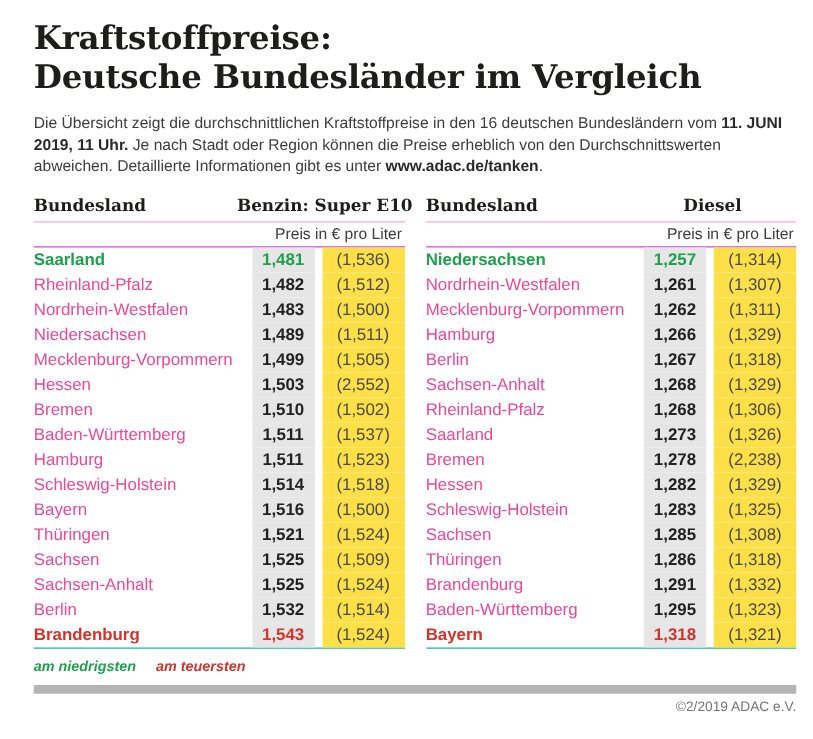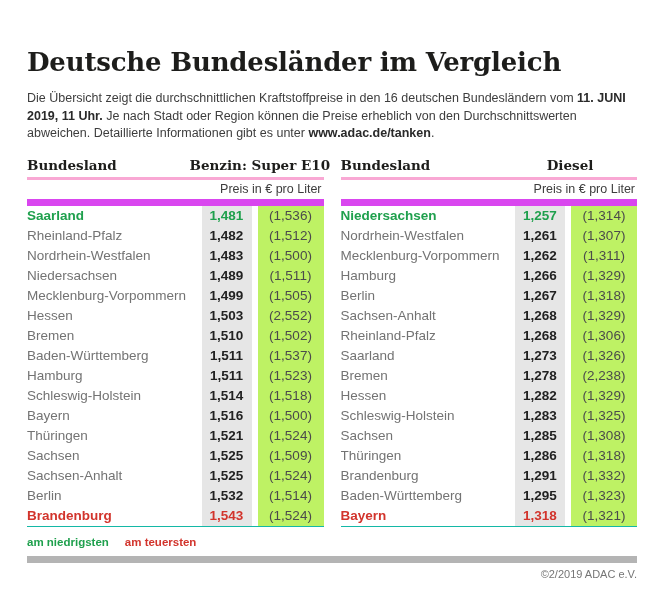--- a/index.html
+++ b/index.html
@@ -20,60 +20,60 @@
   p.intro { margin:12px 0 0 0; font-size:12.5px; line-height:17.5px; color:#3d3d3d; max-width:602px; }
   p.intro b { color:#2a2a2a; }
 
   .tables { display:flex; gap:17px; margin-top:12px; }
   .fuel-table { flex:1; min-width:0; }
 
   .thead {
     display:flex; justify-content:space-between; align-items:flex-end;
     font-family:"DejaVu Serif","Liberation Serif",serif; font-weight:bold;
     font-size:13.5px; color:#1d1d1b;
-    padding-bottom:4px; border-bottom:3px solid #f9a8d4; height:18px;gap:41px;
+    padding-bottom:4px; border-bottom:1px solid #f9a8d4; height:18px;gap:41px;
   }
   .th-fuel { width:134px; text-align:center; white-space:nowrap; }
 
   .subhead {
     height:19px; line-height:19px; text-align:right;
     font-size:12.5px; color:#3d3d3d;
-    border-bottom:7px solid #d946ef; padding-right:2px; white-space:nowrap;
+    border-bottom:1px solid #d946ef; padding-right:2px; white-space:nowrap;
   }
 
   .tbody { border-bottom:1px solid #14b8a6; }
   .trow { display:flex; align-items:center; height:20px; }
-  .cell-state { flex:1; font-size:13.5px; color:#737373; white-space:nowrap; overflow:hidden; }
+  .cell-state { flex:1; font-size:13.5px; color:#ec4899; white-space:nowrap; overflow:hidden; }
   .cell-price {
     width:50px; background:#e6e6e6; text-align:center;
     font-weight:bold; font-size:13.5px; color:#222; height:20px; line-height:20px;
   }
   .cell-gap { width:6px; height:20px; }
   .cell-prev {
-    width:66px; background:#bef264; text-align:center;
+    width:66px; background:#fde047; text-align:center;
     font-size:13.5px; color:#4b4b4b; height:20px; line-height:20px;
   }
   .hl-lowest  .cell-state, .hl-lowest  .cell-price { color:var(--green); font-weight:bold; }
   .hl-highest .cell-state, .hl-highest .cell-price { color:var(--red); font-weight:bold; }
 
-  .legend { display:flex; align-items:center; margin-top:9px; font-size:11.5px; }
+  .legend { display:flex; align-items:center; margin-top:9px; font-size:11.5px;font-style:italic; }
   .legend .lg-low  { color:var(--green); font-weight:bold; }
   .legend .lg-high { color:var(--red);   font-weight:bold; margin-left:16px; }
   .legend .lg-note { color:#3d3d3d; margin-left:22px; }
 
   .bar { height:7px; background:#b4b4b4; margin-top:8px; }
   .copyright { margin-top:5px; text-align:right; font-size:11px; color:#757575; }
 </style>
 </head>
 <body>
 
 <div class="page">
 
   <h1 class="title">
-    <br>
+    <span>Kraftstoffpreise:</span><br>
     <span>Deutsche Bundesländer im Vergleich</span>
   </h1>
 
   <p class="intro"><span>Die Übersicht zeigt die durchschnittlichen Kraftstoffpreise in den 16 deutschen Bundesländern vom </span><b>11. JUNI 2019, 11 Uhr.</b><span> Je nach Stadt oder Region können die Preise erheblich von den Durchschnittswerten abweichen. Detaillierte Informationen gibt es unter </span><b>www.adac.de/tanken</b><span>.</span></p>
 
   <div class="tables">
 
     <section class="fuel-table">
       <div class="thead">
         <span class="th-state">Bundesland</span>

